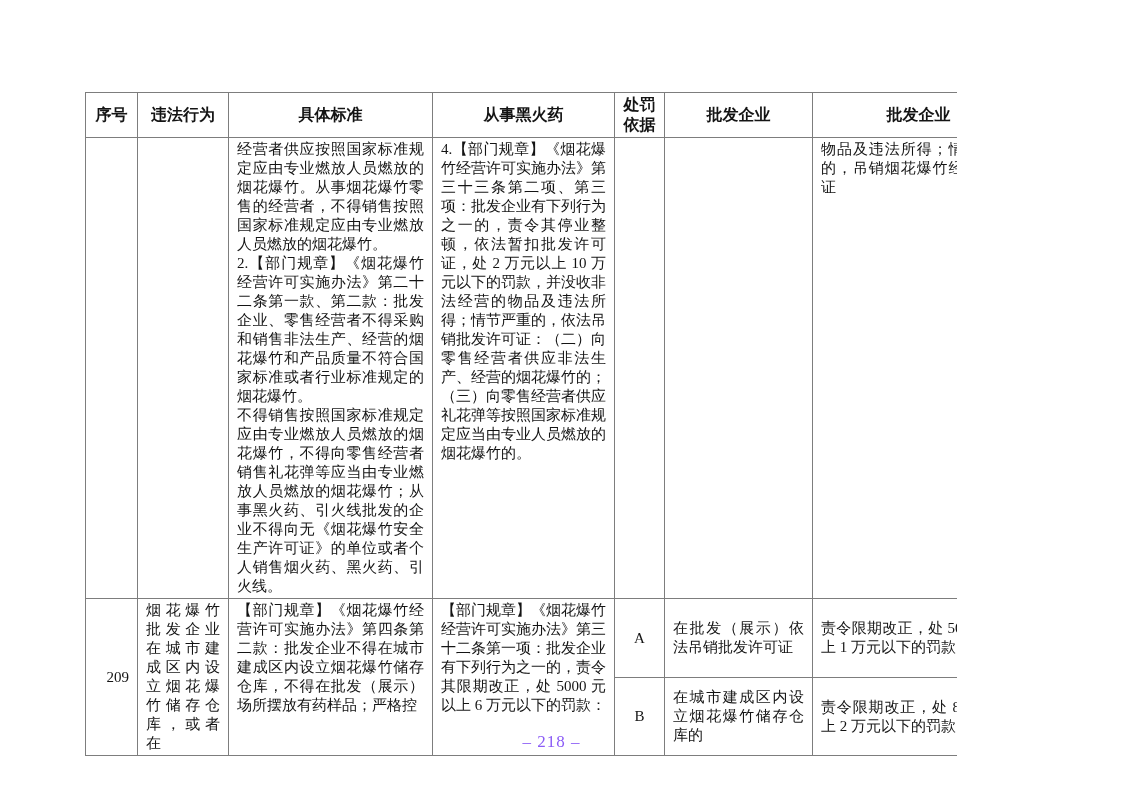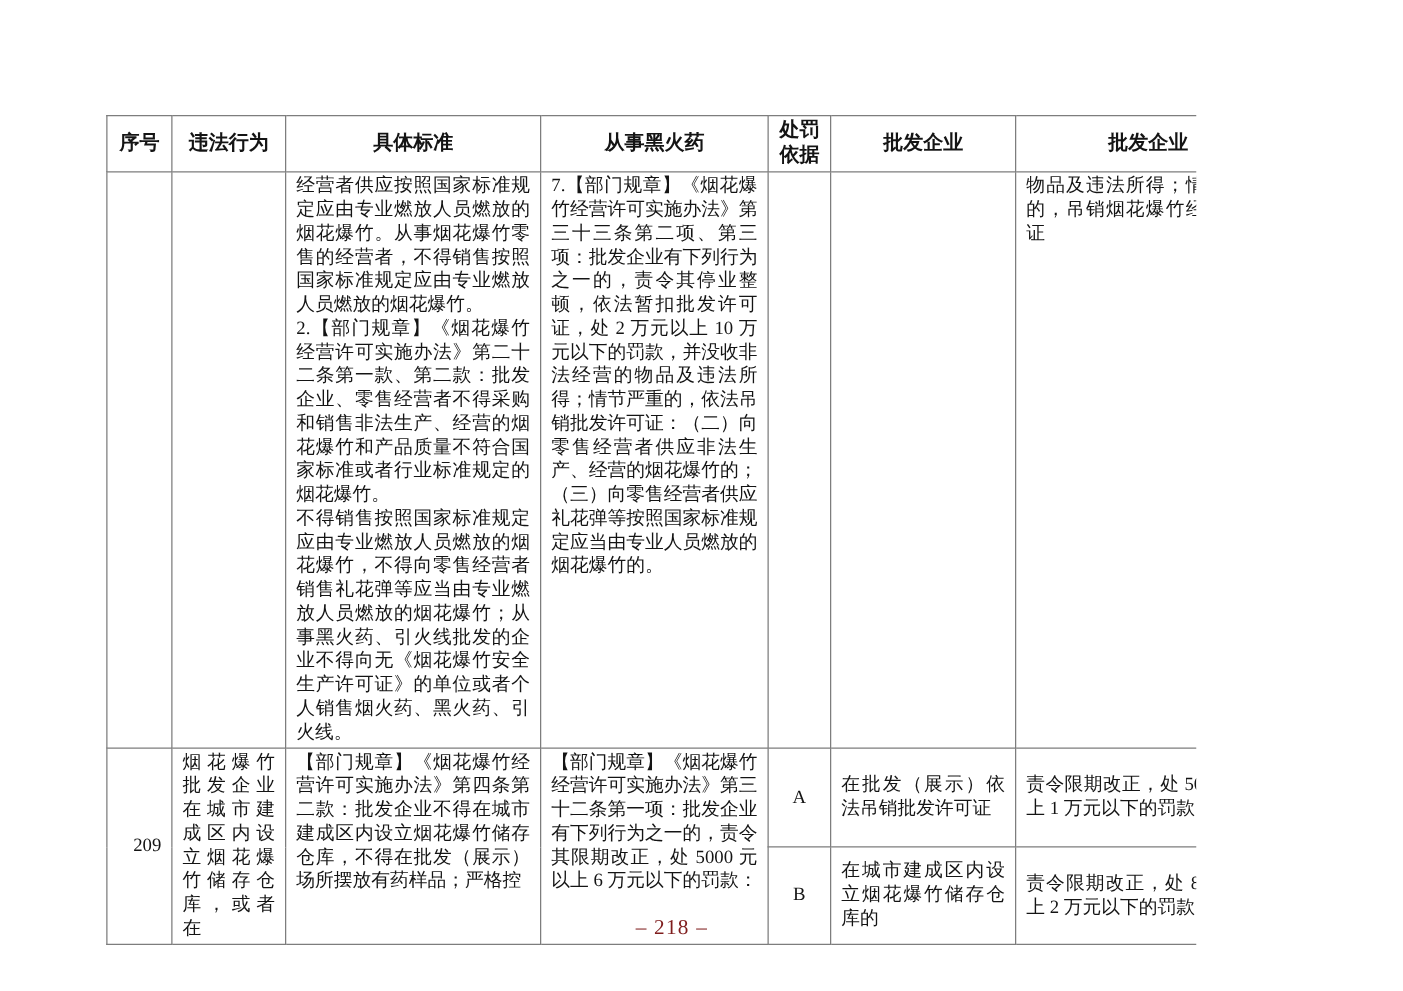--- a/index.html
+++ b/index.html
@@ -56,27 +56,27 @@
     text-align: center;
     vertical-align: middle;
     word-break: normal;
   }
   td.c-mid {
     vertical-align: middle;
   }
   .para { margin: 0; }
   .footer-page-num {
     position: absolute;
-    left: 68px;
+    left: 82px;
     top: 731px;
     width: 939px;
     text-align: center;
     font-size: 17px;
     line-height: 22px;
-    color: #7f1d1d;
+    color: #8b5cf6;
     letter-spacing: 1px;
   }
 </style>
 </head>
 <body>
 
 <div class="page">
 
   <table class="reg-table">
     <colgroup>
@@ -102,21 +102,21 @@
     <tbody>
 
       <tr class="row-cont">
         <td class="c-seq"></td>
         <td></td>
         <td>
           <p class="para">经营者供应按照国家标准规定应由专业燃放人员燃放的烟花爆竹。从事烟花爆竹零售的经营者，不得销售按照国家标准规定应由专业燃放人员燃放的烟花爆竹。</p>
           <p class="para">2.【部门规章】《烟花爆竹经营许可实施办法》第二十二条第一款、第二款：批发企业、零售经营者不得采购和销售非法生产、经营的烟花爆竹和产品质量不符合国家标准或者行业标准规定的烟花爆竹。</p>
           <p class="para">不得销售按照国家标准规定应由专业燃放人员燃放的烟花爆竹，不得向零售经营者销售礼花弹等应当由专业燃放人员燃放的烟花爆竹；从事黑火药、引火线批发的企业不得向无《烟花爆竹安全生产许可证》的单位或者个人销售烟火药、黑火药、引火线。</p>
         </td>
-        <td>7.【部门规章】《烟花爆竹经营许可实施办法》第三十三条第二项、第三项：批发企业有下列行为之一的，责令其停业整顿，依法暂扣批发许可证，处 2 万元以上 10 万元以下的罚款，并没收非法经营的物品及违法所得；情节严重的，依法吊销批发许可证：（二）向零售经营者供应非法生产、经营的烟花爆竹的；（三）向零售经营者供应礼花弹等按照国家标准规定应当由专业人员燃放的烟花爆竹的。</td>
+        <td>4.【部门规章】《烟花爆竹经营许可实施办法》第三十三条第二项、第三项：批发企业有下列行为之一的，责令其停业整顿，依法暂扣批发许可证，处 2 万元以上 10 万元以下的罚款，并没收非法经营的物品及违法所得；情节严重的，依法吊销批发许可证：（二）向零售经营者供应非法生产、经营的烟花爆竹的；（三）向零售经营者供应礼花弹等按照国家标准规定应当由专业人员燃放的烟花爆竹的。</td>
         <td class="c-tier"></td>
         <td></td>
         <td>物品及违法所得；情节严 重的，吊销烟花爆竹经营 许可证</td>
       </tr>
 
       <tr class="row-sub-a">
         <td class="c-seq" rowspan="2">209</td>
         <td rowspan="2">烟花爆竹批发企业在城市建成区内设立烟花爆竹储存仓库，或者在</td>
         <td rowspan="2">【部门规章】《烟花爆竹经营许可实施办法》第四条第二款：批发企业不得在城市建成区内设立烟花爆竹储存仓库，不得在批发（展示）场所摆放有药样品；严格控</td>
         <td rowspan="2">【部门规章】《烟花爆竹经营许可实施办法》第三十二条第一项：批发企业有下列行为之一的，责令其限期改正，处 5000 元以上 6 万元以下的罚款：</td>

